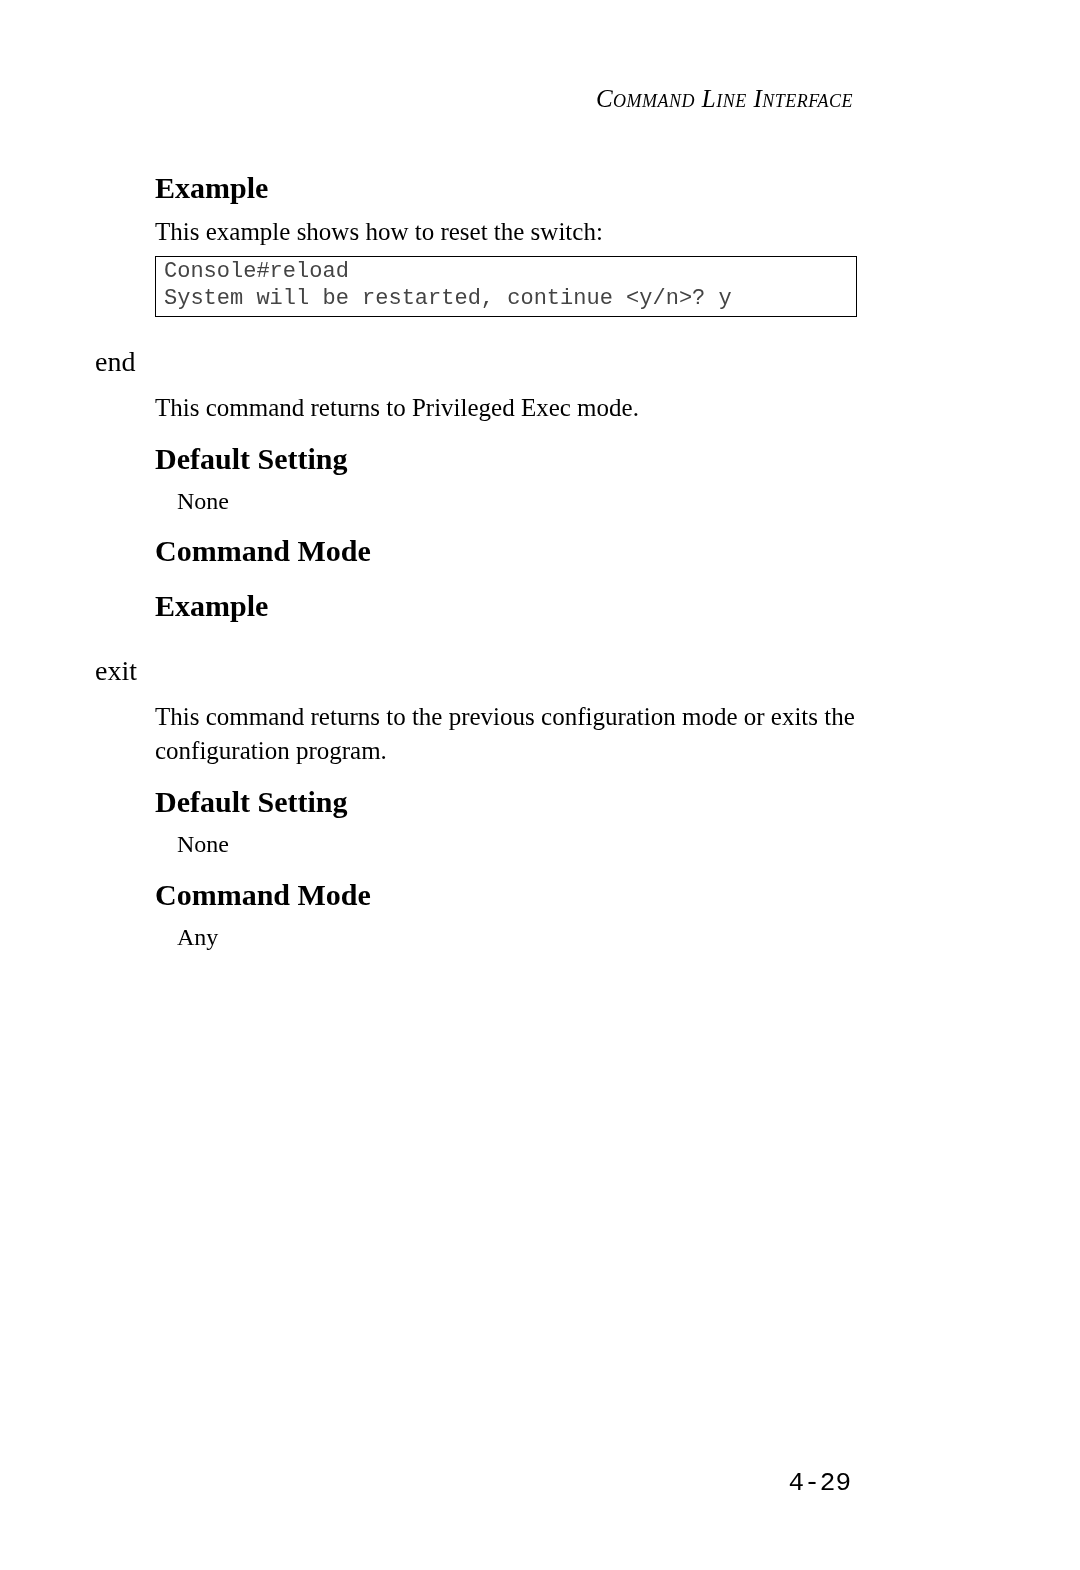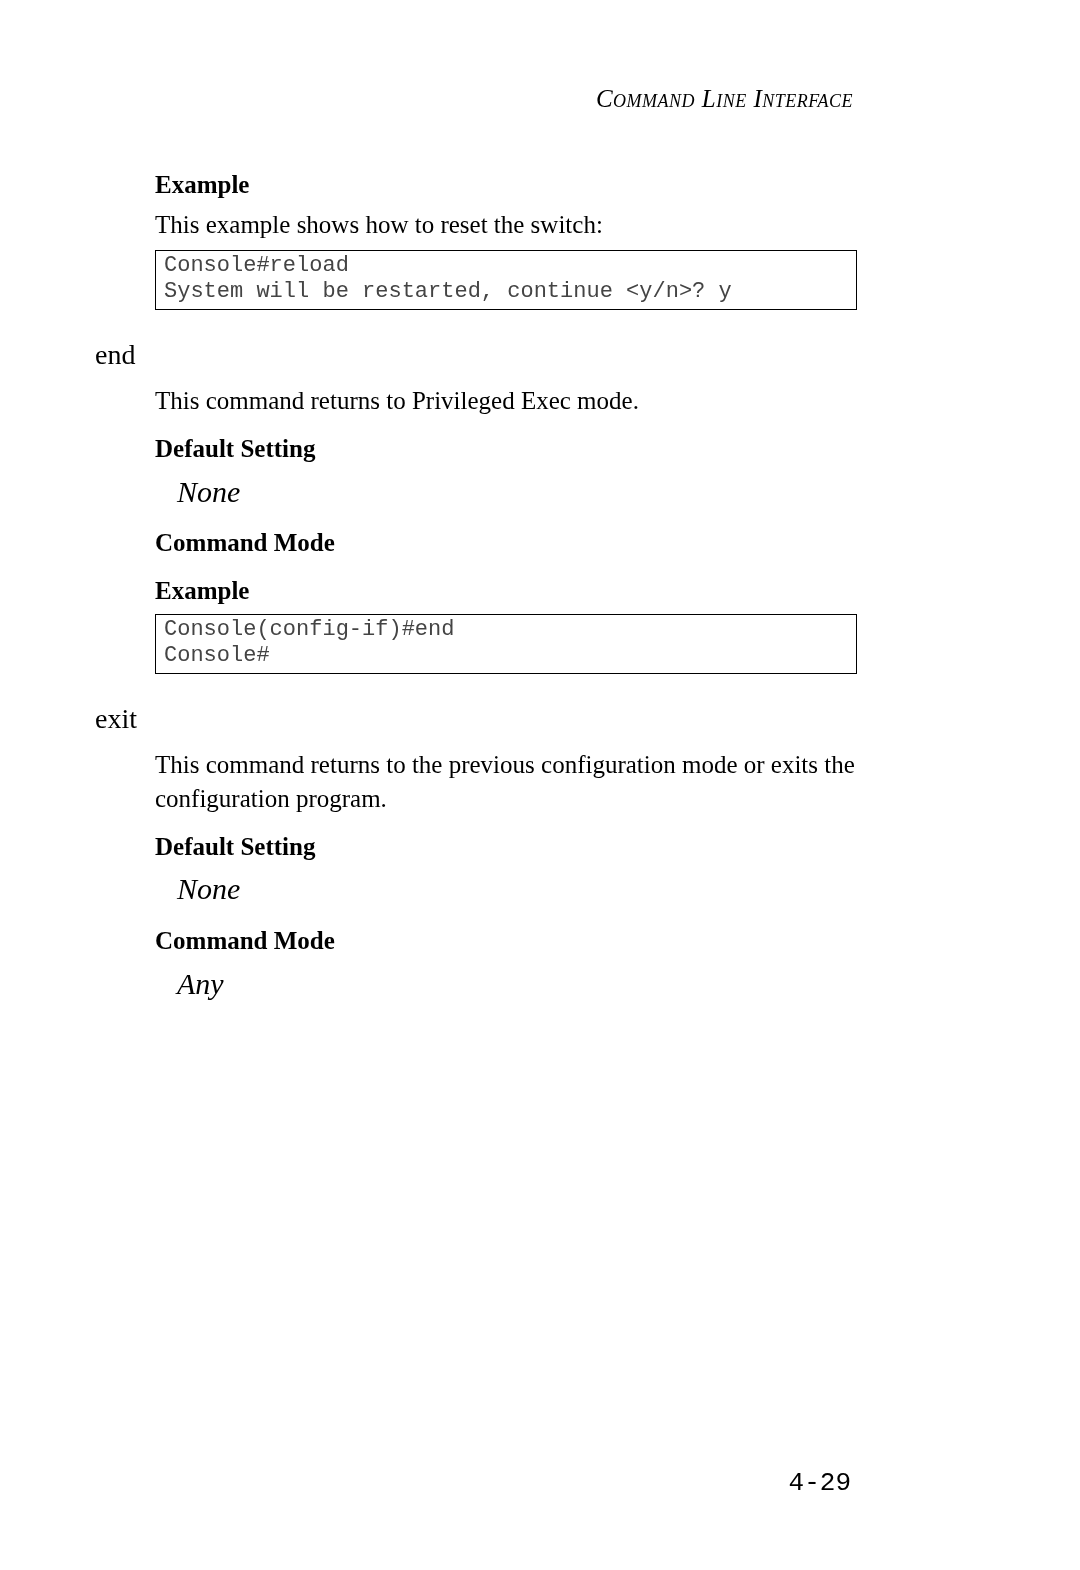--- a/index.html
+++ b/index.html
@@ -26,33 +26,32 @@
     margin-bottom: 55px;
     padding-right: 8px;
   }
   .body-area {
     margin-left: 60px;
     font-size: 25px;
     line-height: 1.35;
   }
   .subhead {
     font-weight: bold;
-    font-size: 25px;
+    font-size: 30px;
     margin-top: 14px;
     margin-bottom: 6px;
   }
   .para {
     font-size: 25px;
     margin-bottom: 8px;
   }
   .indented {
     margin-left: 22px;
-    font-size: 30px;
+    font-size: 24px;
     margin-bottom: 10px;
-    font-style: italic;
   }
   .code-box {
     border: 1px solid #000;
     font-family: "Courier New", Courier, monospace;
     font-size: 22px;
     line-height: 1.2;
     padding: 2px 8px 4px 8px;
     white-space: pre;
     color: #444;
     margin-top: 4px;
@@ -90,22 +89,20 @@
 
     <div class="cmd-heading">end</div>
     <div class="para">This command returns to Privileged Exec mode.</div>
 
     <div class="subhead">Default Setting</div>
     <div class="indented">None</div>
 
     <div class="subhead">Command Mode</div>
 
     <div class="subhead">Example</div>
-    <div class="code-box">Console(config-if)#end
-Console#</div>
 
     <div class="cmd-heading">exit</div>
     <div class="para">This command returns to the previous configuration mode or exits the configuration program.</div>
 
     <div class="subhead">Default Setting</div>
     <div class="indented">None</div>
 
     <div class="subhead">Command Mode</div>
     <div class="indented">Any</div>
 

